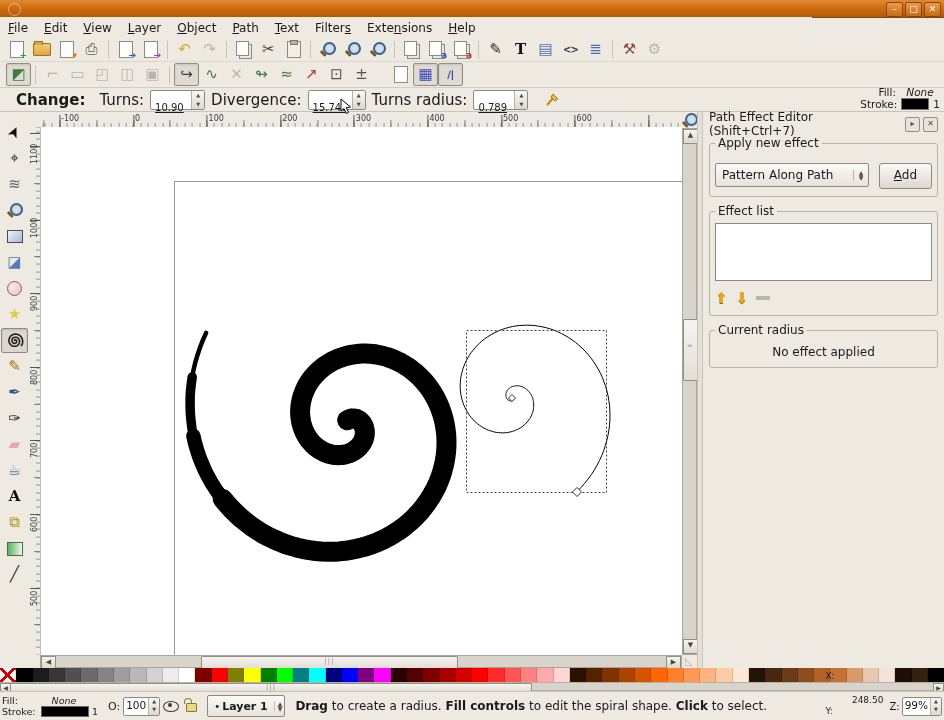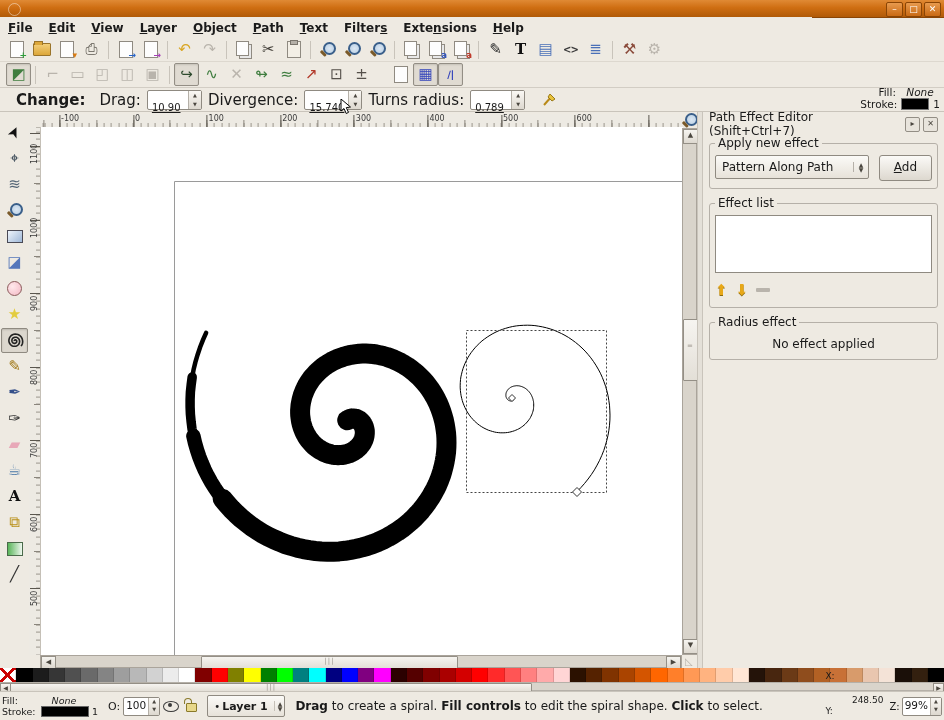--- a/index.html
+++ b/index.html
@@ -14,21 +14,21 @@
     font-weight:bold;font-size:11px;text-shadow:0 1px 1px #7a3d04;}
   .win-circle{position:absolute;left:8px;top:3px;width:11px;height:11px;border-radius:50%;
     border:1px solid rgba(255,255,255,.45);}
   .winbtns{position:absolute;right:3px;top:2px;display:flex;gap:2px;}
   .winbtn{width:15px;height:13px;background:linear-gradient(180deg,#e79a4e,#c96a14);
     border:1px solid #8a4505;border-radius:2px;color:#fff;font-size:9px;line-height:12px;
     text-align:center;cursor:default;}
 
   
   .menubar{position:absolute;left:0;top:17px;width:812px;height:21px;display:flex;align-items:center;
-    background:#eeeae2;font-weight:bold;}
+    background:#eeeae2;}
   .menu-item{padding:2px 8px;font-size:12px;}
   .menu-item u{text-decoration:underline;}
   .cmdbar{position:absolute;left:0;top:38px;width:944px;height:24px;display:flex;align-items:center;
     background:#eeeae2;border-bottom:1px solid #ddd8cf;padding-left:4px;box-sizing:border-box;}
   .snapbar{position:absolute;left:0;top:62px;width:944px;height:26px;display:flex;align-items:center;
     background:#eeeae2;border-bottom:1px solid #d2cdc4;padding-left:6px;box-sizing:border-box;}
   .optbar{position:absolute;left:0;top:88px;width:944px;height:24px;display:flex;align-items:center;
     background:#eeeae2;border-bottom:1px solid #c9c4bb;padding-left:16px;box-sizing:border-box;gap:6px;}
   .tsep{width:1px;height:18px;background:#c9c4bb;margin:0 4px;flex:none;}
   .tgap{width:14px;flex:none;}
@@ -365,21 +365,21 @@
       <div class="tbtn framed">
         <span class="ic-g" style="color: rgb(51, 68, 187);">▦</span>
       </div>
       <div class="tbtn framed">
         <span class="ic-g sm" style="color: rgb(51, 68, 187);">∕∣</span>
       </div>
     </div>
 
   <div class="optbar">
     <span class="optlabel bold">Change:</span>
-    <span class="optlabel">Drag:</span>
+    <span class="optlabel">Turns:</span>
     <div class="spin">
       <div class="val">10.90</div>
       <div class="btns">
           <span>▲</span>
           <span>▼</span>
         </div>
     </div>
     <span class="optlabel">Divergence:</span>
     <div class="spin">
       <div class="val">15.740</div>
@@ -533,21 +533,21 @@
   <div class="splitter"></div>
 
   <div class="panel">
     <div class="panel-title">
       <div class="pt">Path Effect Editor (Shift+Ctrl+7)</div>
       <div class="pt-btn">▸</div>
       <div class="pt-btn">✕</div>
     </div>
     <fieldset>
       <legend>Apply new effect</legend>
-      <div style="overflow:hidden;">
+      <div style="overflow:hidden;margin-top:8px;">
         <div class="combo">
           <div class="cv">Pattern Along Path</div>
           <div class="carr">
               <span>▲</span>
               <span>▼</span>
             </div>
         </div>
         <div class="btn">
           <span>Add</span>
         </div>
@@ -556,21 +556,21 @@
     <fieldset>
       <legend>Effect list</legend>
       <div class="listbox"></div>
       <div class="list-tools">
         <span class="arr-up">⬆</span>
         <span class="arr-dn">⬇</span>
         <span class="ic-bar"></span>
       </div>
     </fieldset>
     <fieldset>
-      <legend>Radius effect</legend>
+      <legend>Current radius</legend>
       <div class="cur-effect">No effect applied</div>
     </fieldset>
   </div>
 
   <svg class="cursor" width="14" height="16">
     <polygon points="1,0 1,12 4,9.5 6.2,14.5 8.5,13.4 6.3,8.6 10.5,8" fill="#fff" stroke="#000" stroke-width="1"></polygon>
   </svg>
 
   <div class="palette" id="palette">
       <div class="swatch none"></div>
@@ -665,21 +665,21 @@
     <div class="eye"></div>
     <div class="lock"></div>
     <div class="layer-combo">
       <span style="font-size:10px;margin-right:2px;">•</span>
       <span class="lv">Layer 1</span>
       <span class="carr">
           <span>▲</span>
           <span>▼</span>
         </span>
     </div>
-    <div class="ss-msg" id="ssmsg"><b>Drag</b><span> to create a spiral. </span><b>Fill controls</b><span> to edit the spiral shape. </span><b>Click</b><span> to select.</span></div>
+    <div class="ss-msg" id="ssmsg"><b>Drag</b><span> to create a radius. </span><b>Fill controls</b><span> to edit the spiral shape. </span><b>Click</b><span> to select.</span></div>
     <div class="coords">
       <div class="cr">
           <span class="ck">X:</span>
           <span class="cv">248.50</span>
         </div>
       <div class="cr">
           <span class="ck">Y:</span>
           <span class="cv">1128.34</span>
         </div>
     </div>

